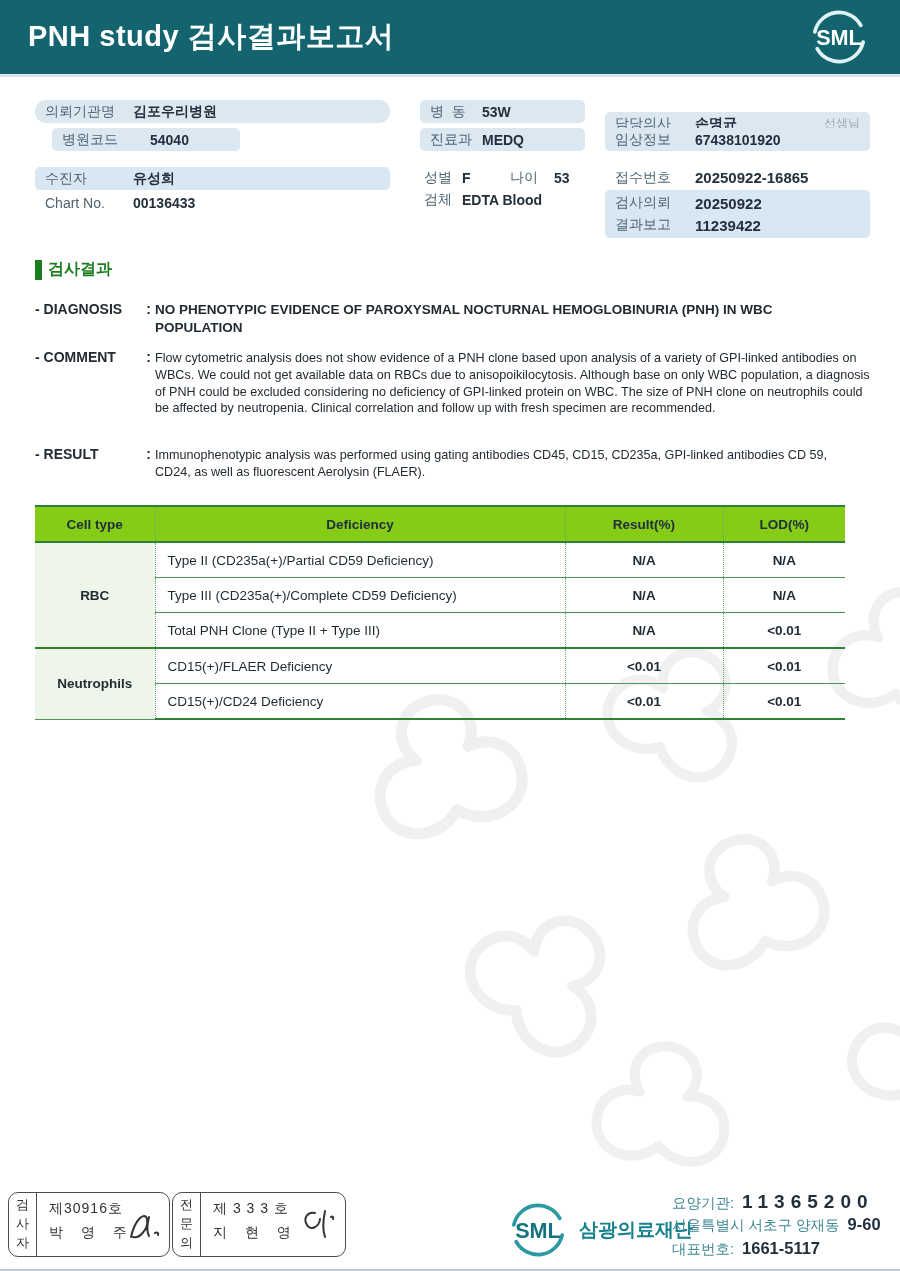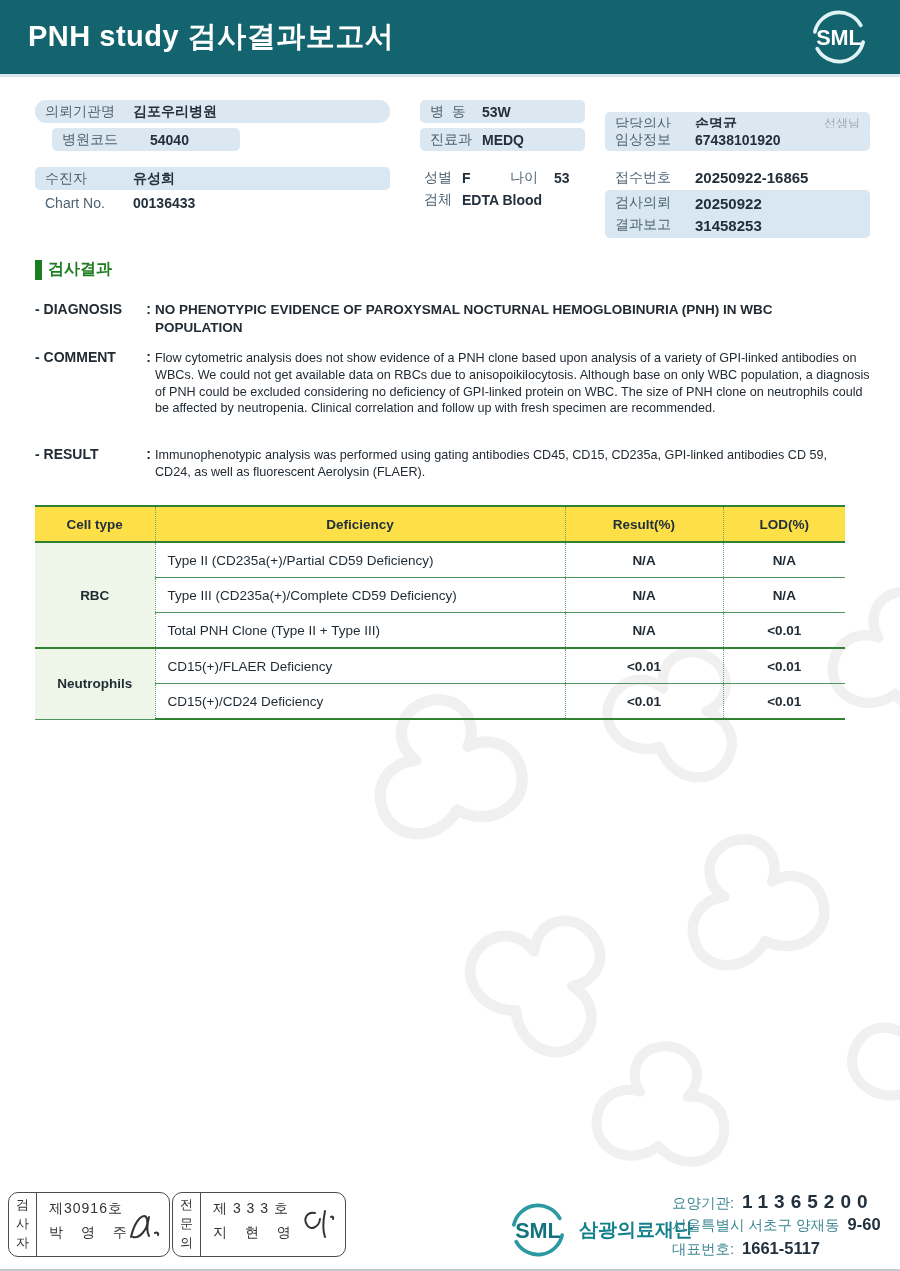--- a/index.html
+++ b/index.html
@@ -28,21 +28,21 @@
   .reqrep-box{background:#d9e7f2;border-radius:5px;padding:2px 0;}
   .reqrep-box .plain-row{height:22px;}
   
   .sec-heading{display:flex;align-items:center;gap:6px;font-size:16px;font-weight:700;color:#1c7d1f;}
   .sec-bar{width:7px;height:20px;background:#1c7d1f;display:inline-block;}
   .blk-label{display:flex;justify-content:space-between;font-size:14px;font-weight:700;color:#222b33;}
   .diag-text{font-size:13.5px;font-weight:700;line-height:18px;color:#222b33;}
   .body-text{font-size:12.6px;line-height:16.8px;color:#222b33;}
   
   table.results{border-collapse:collapse;table-layout:fixed;width:810px;font-size:13.5px;}
-  table.results th{background:#fde047;font-weight:700;height:32px;text-align:center;
+  table.results th{background:#84cc16;font-weight:700;height:32px;text-align:center;
        border-top:2px solid #2f8134;border-bottom:2px solid #2f8134;}
   table.results td{height:32px;border-bottom:1px solid #4f945a;color:#1f2a33;}
   table.results .celltype{background:#edf6e8;text-align:center;font-weight:700;}
   table.results .vline{border-left:1px dotted #6aa46f;}
   table.results .def{padding-left:12px;}
   table.results .num{text-align:center;font-weight:600;}
   table.results tr.group-start td{border-top:2px solid #2f8134;}
   table.results tr.last td{border-bottom:2px solid #2f8134;}
   
   .wm{position:absolute;z-index:0;fill:none;stroke:#f0f0f0;stroke-width:5;
@@ -160,21 +160,21 @@
     <span class="lbl w80">접수번호</span>
     <span class="val" style="font-size:15px;">20250922-16865</span>
   </div>
   <div class="abs reqrep-box" style="left:605px;top:190px;width:265px;">
     <div class="plain-row">
       <span class="lbl w80">검사의뢰</span>
       <span class="val" style="font-size:15px;">20250922</span>
     </div>
     <div class="plain-row">
       <span class="lbl w80">결과보고</span>
-      <span class="val" style="font-size:15px;">31458253</span>
+      <span class="val" style="font-size:15px;">11239422</span>
     </div>
   </div>
 
   <div class="abs sec-heading" style="left:35px;top:259px;">
     <span class="sec-bar"></span>
     <span>검사결과</span>
   </div>
 
   <div class="abs blk-label" style="left:35px;top:301px;width:116px;">
     <span>- DIAGNOSIS</span>

